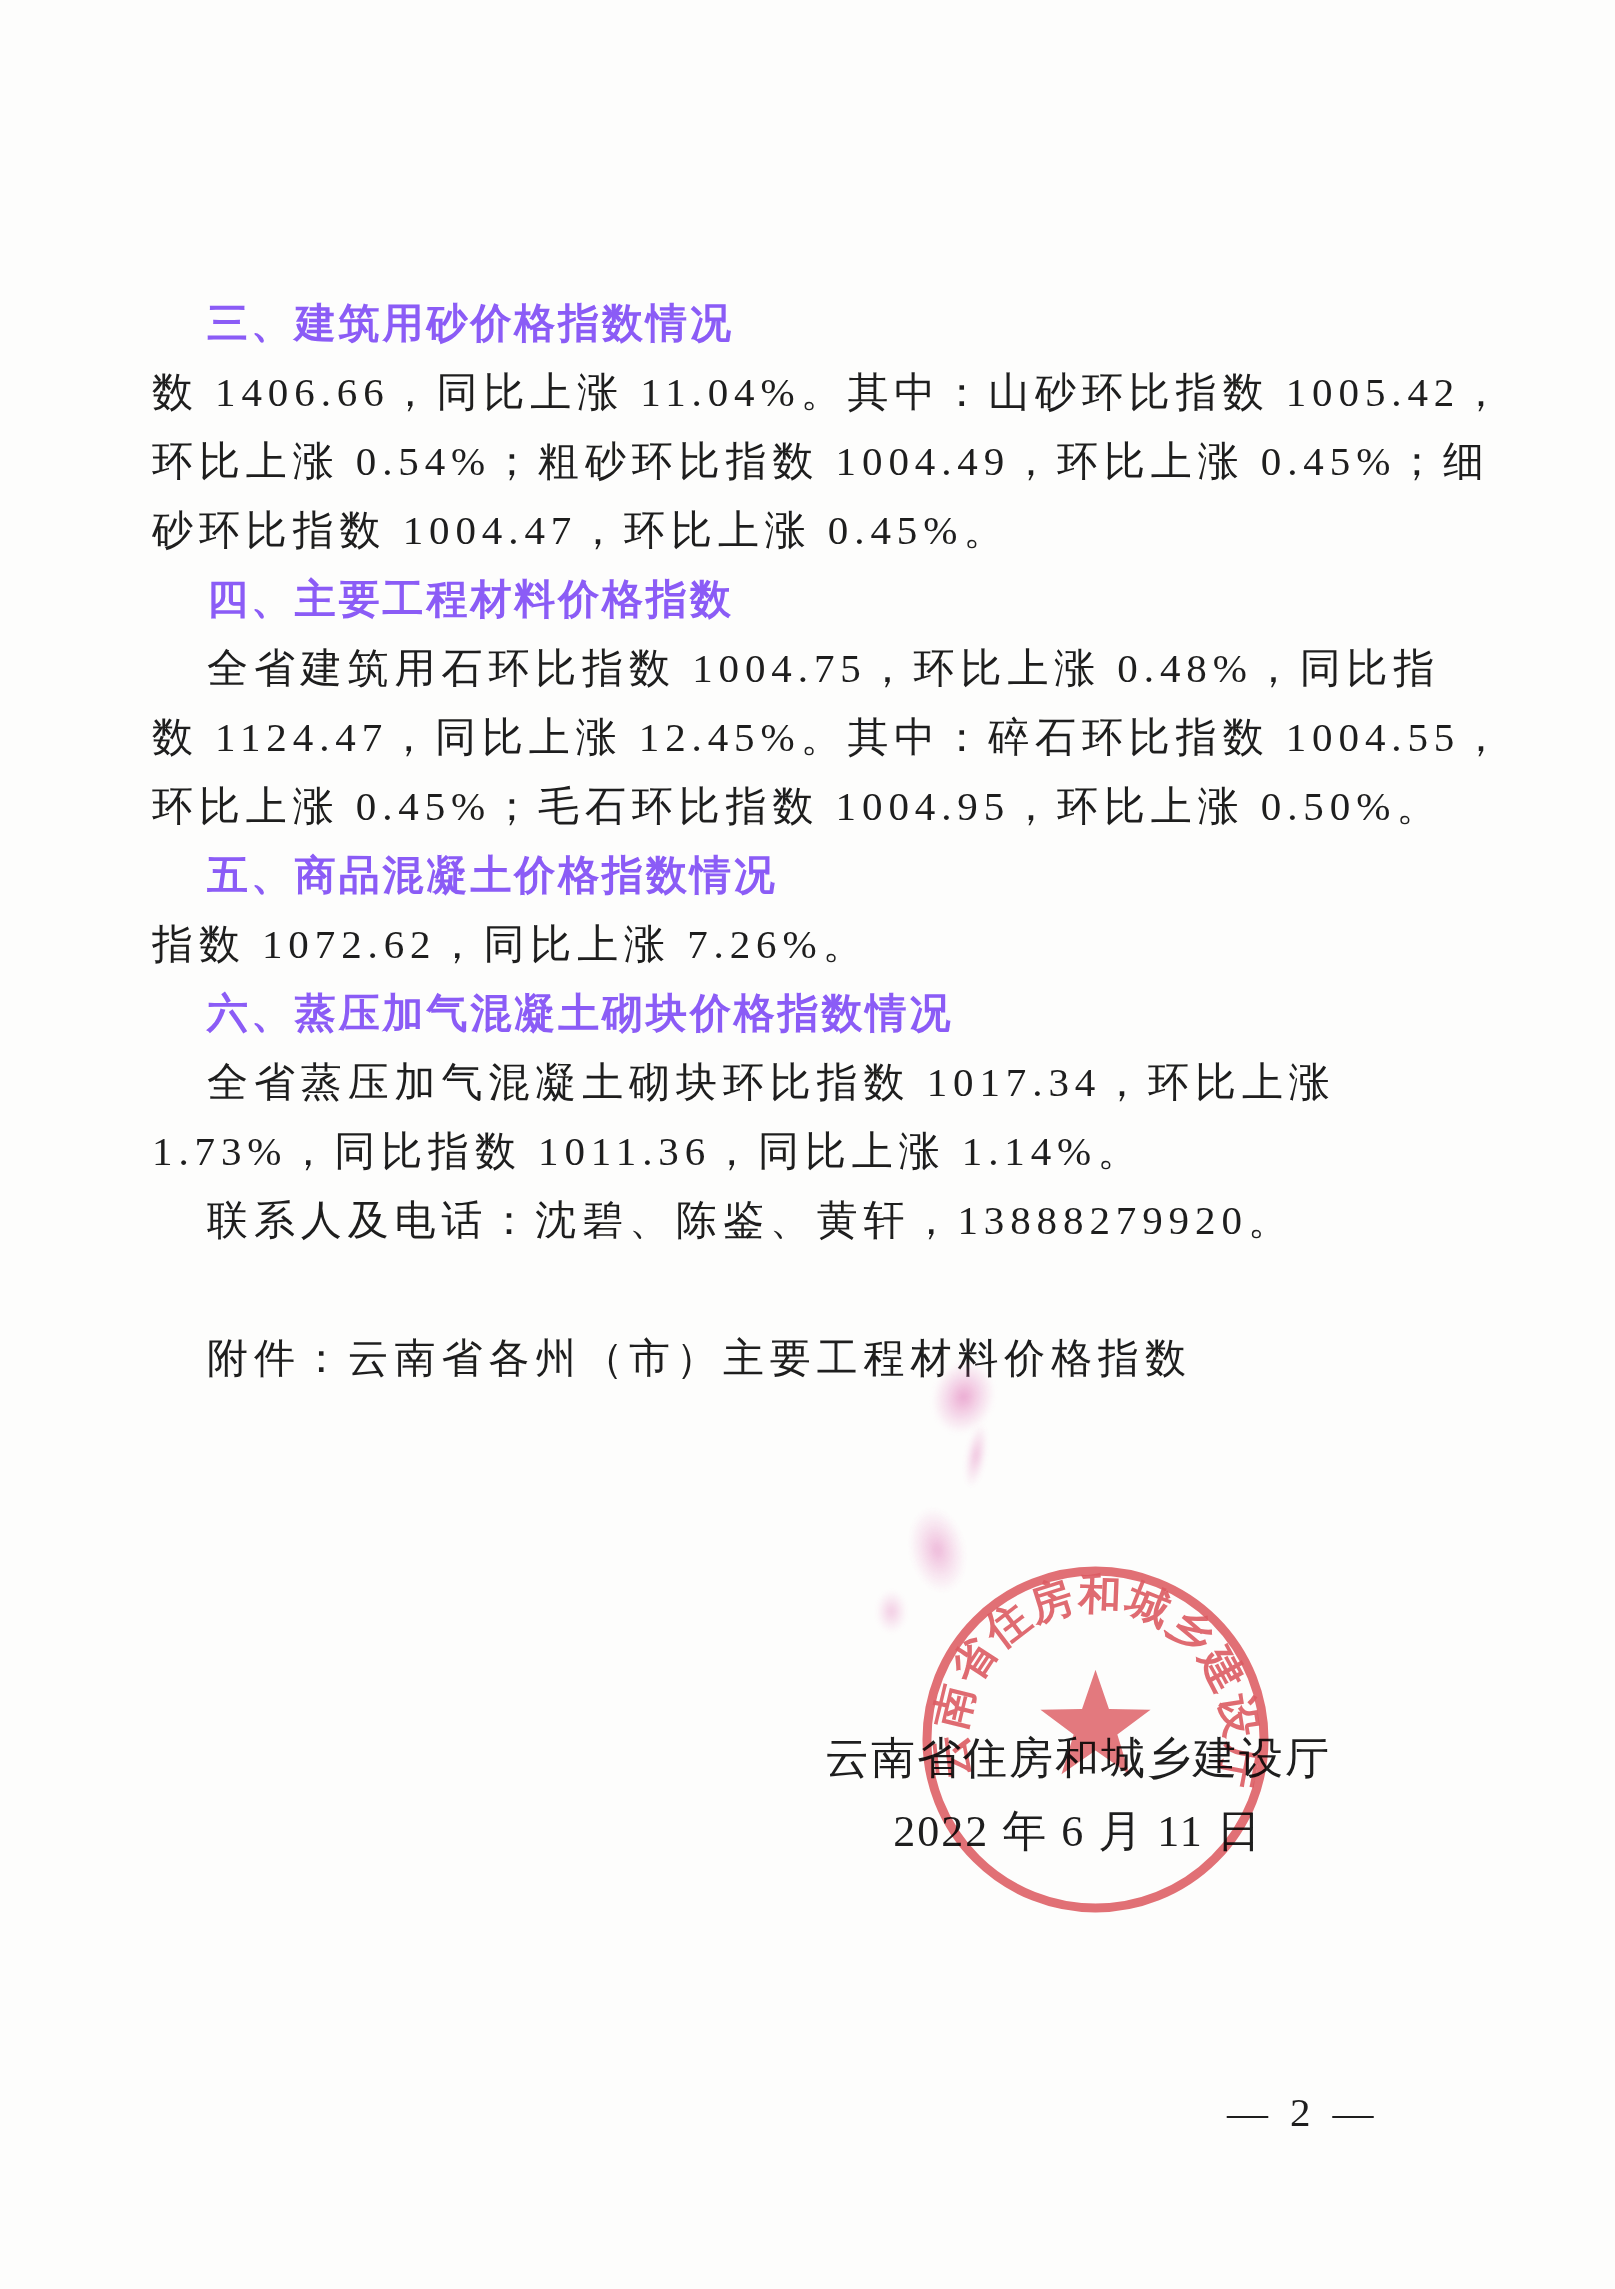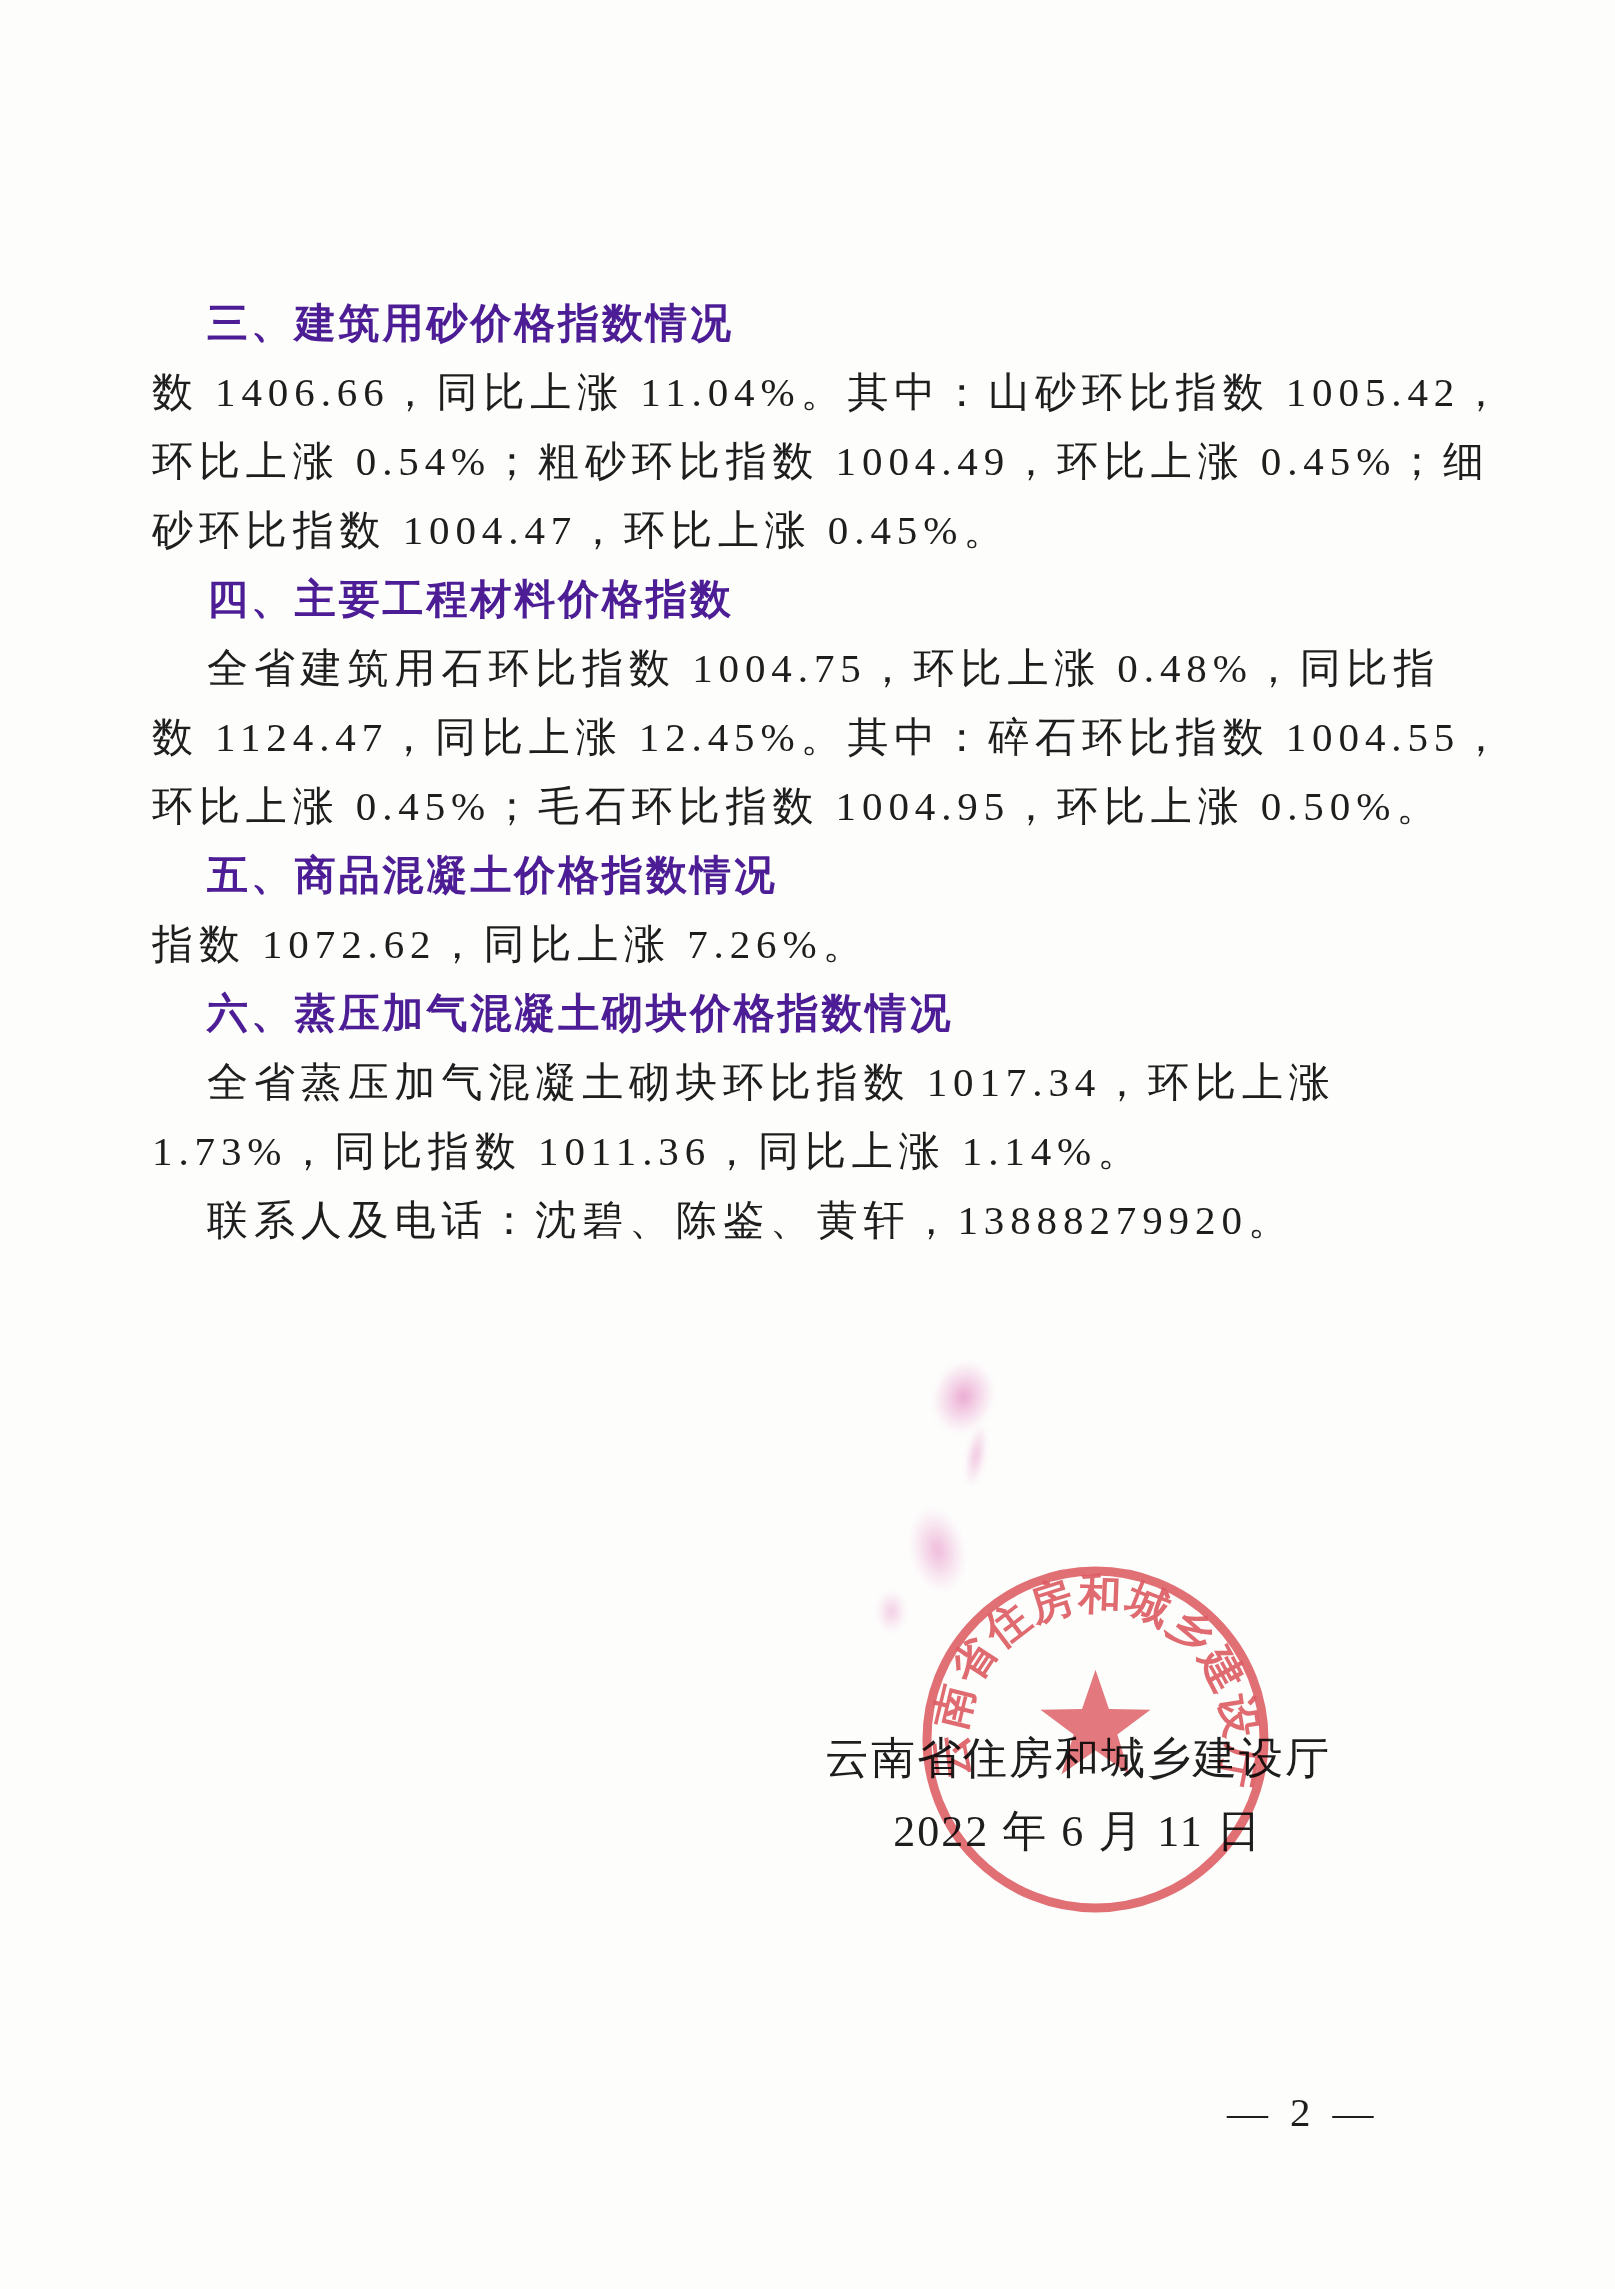--- a/index.html
+++ b/index.html
@@ -24,21 +24,21 @@
   }
   .line {
     white-space:nowrap;
     letter-spacing:5.9px;
   }
   .line.indent { text-indent:55px; }
   .line.heading {
     font-weight:700;
     letter-spacing:2.9px;
     font-family:Liberation Serif, serif;
-    color:#4c1d95;
+    color:#8b5cf6;
   }
   .line.blank { height:69px; }
   .signature-block {
     position:absolute;
     left:686px; top:1722px;
     width:784px;
     text-align:center;
     font-size:44px;
     line-height:73px;
     letter-spacing:2px;
@@ -92,20 +92,21 @@
     <div class="line">指数 1072.62，同比上涨 7.26%。</div>
 
     <div class="line heading indent">六、蒸压加气混凝土砌块价格指数情况</div>
     <div class="line indent">全省蒸压加气混凝土砌块环比指数 1017.34，环比上涨</div>
     <div class="line">1.73%，同比指数 1011.36，同比上涨 1.14%。</div>
 
     <div class="line indent">联系人及电话：沈碧、陈鉴、黄轩，13888279920。</div>
 
     <div class="line blank"></div>
 
+    <div class="line indent">附件：云南省各州（市）主要工程材料价格指数</div>
   </div>
 
   <div class="smudge s1"></div>
   <div class="smudge s2"></div>
   <div class="smudge s3"></div>
   <div class="smudge s4"></div>
 
   <div class="signature-block">
     <div>云南省住房和城乡建设厅</div>
     <div>2022 年 6 月 11 日</div>

